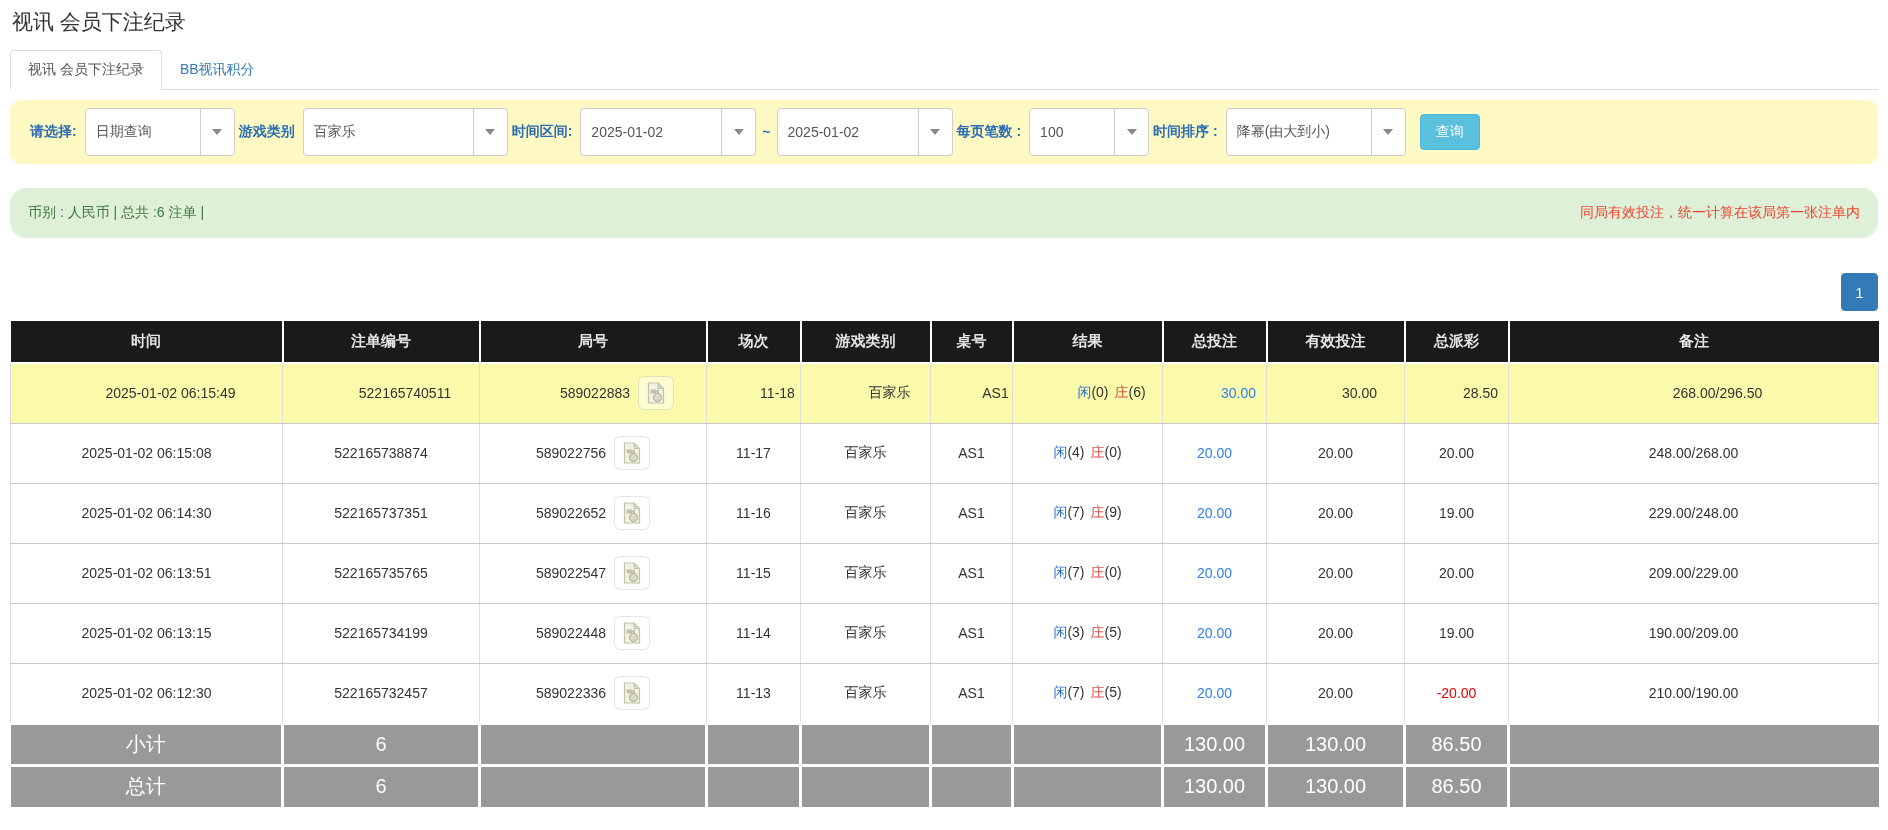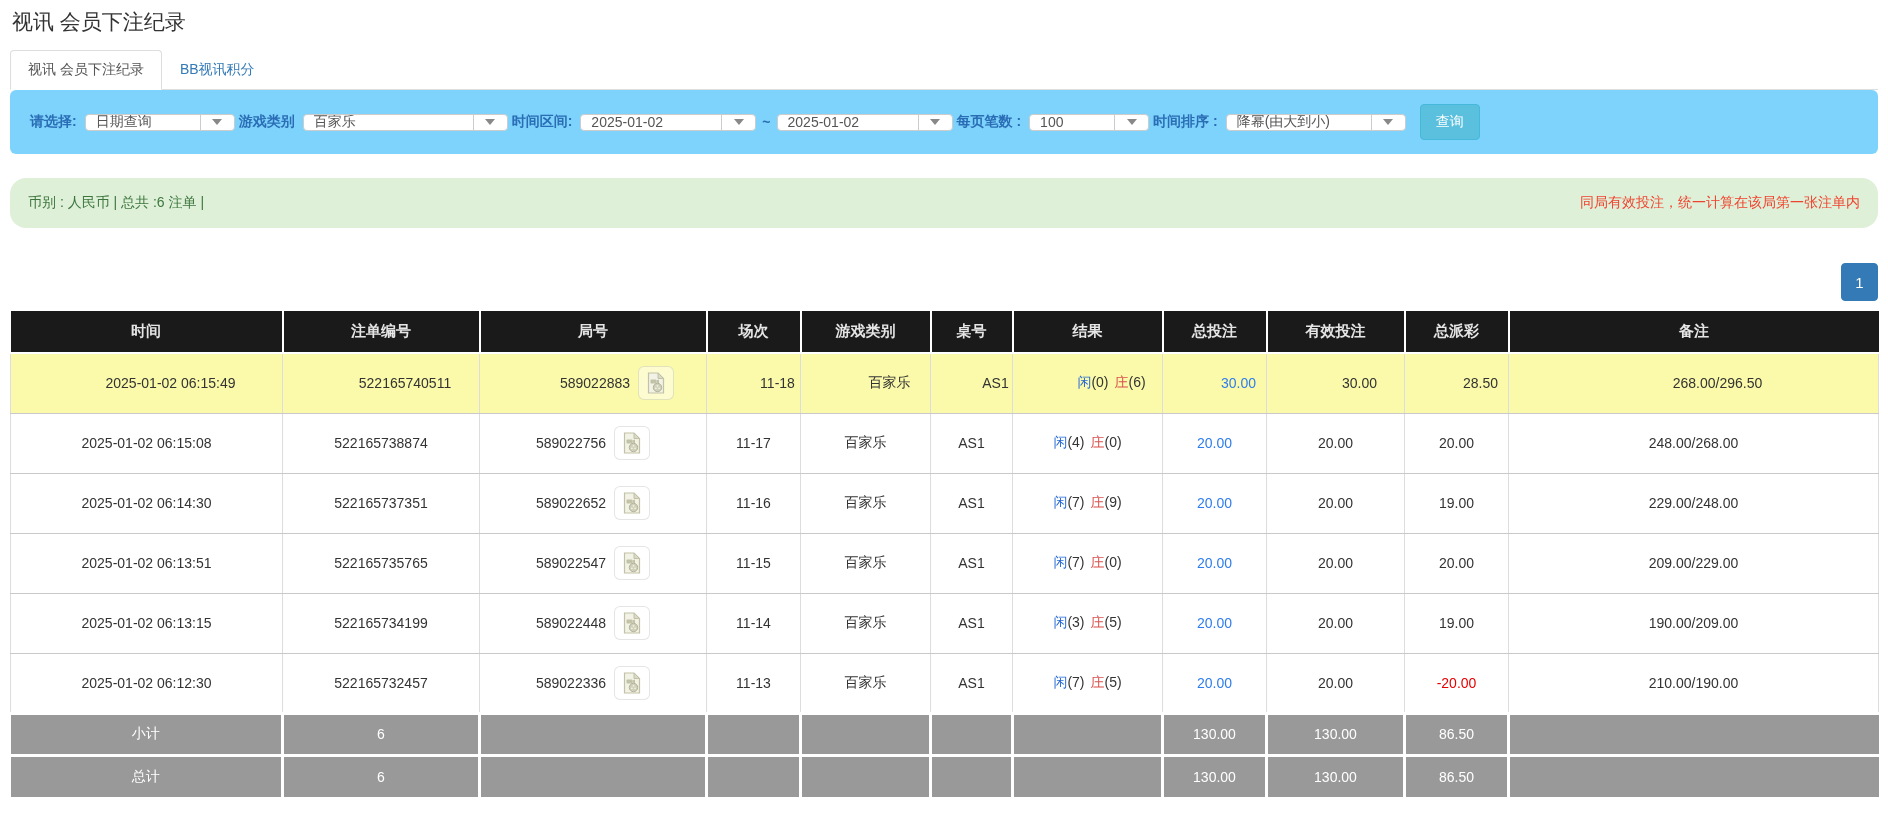--- a/index.html
+++ b/index.html
@@ -10,25 +10,25 @@
   
   .page-title { font-size:21px; color:#333; font-weight:500; padding:8px 2px 14px 2px; }
 
   
   .tabs { display:flex; border-bottom:1px solid #ddd; }
   .tab { padding:10px 17px; font-size:14px; cursor:pointer; margin-bottom:-1px; }
   .tab.active { background:#fff; color:#555; border:1px solid #ddd; border-bottom:1px solid #fff; border-radius:4px 4px 0 0; }
   .tab.inactive { color:#337ab7; border:1px solid transparent; }
 
   
-  .filterbar { background:#7dd3fc; border-radius:6px; height:64px;
+  .filterbar { margin-top:10px; background:#fef9c3; border-radius:12px; height:64px;
     display:flex; align-items:center; padding:0 16px; }
   .f-label { color:#2a6db5; font-weight:bold; font-size:14px; white-space:nowrap; margin:0 8px 0 4px; }
   .tilde { color:#2a6db5; font-weight:bold; font-size:14px; margin:0 6px; }
-  .combo { background:#fff; border:1px solid #ccc; border-radius:4px; height:17px;
+  .combo { background:#fff; border:1px solid #ccc; border-radius:4px; height:48px;
     display:flex; align-items:stretch; overflow:hidden; }
   .combo .val { flex:1; display:flex; align-items:center; padding:0 10px; font-size:14px; color:#555; white-space:nowrap; }
   .combo .caret-box { width:34px; border-left:1px solid #ccc; display:flex; align-items:center; justify-content:center; }
   .caret { width:0; height:0; border-left:5px solid transparent; border-right:5px solid transparent; border-top:6px solid #888; }
   .w150{width:150px} .w205{width:205px} .w176{width:176px} .w120{width:120px} .w180{width:180px}
   .btn-search { margin-left:14px; background:#5bc0de; color:#fff; border:1px solid #46b8da;
     border-radius:4px; height:36px; padding:0 15px; font-size:14px; cursor:pointer; }
 
   
   .summarybar { margin-top:24px; background:#dff0d8; border-radius:16px; height:50px;
@@ -42,21 +42,21 @@
     font-size:15px; border-radius:4px; display:flex; align-items:center; justify-content:center; cursor:pointer; }
 
   
   table { border-collapse:collapse; table-layout:fixed; width:1868px; margin-top:10px; }
   thead th { background:#1a1a1a; color:#e5e5e5; font-size:15px; font-weight:bold; height:42px;
     border-right:2px solid #fff; border-bottom:2px solid #fff; text-align:center; }
   thead th:last-child { border-right:none; }
   tbody td { height:60px; font-size:14px; color:#333; text-align:center; background:#fff;
     border-right:1px solid #ddd; border-bottom:1px solid #c9c9c9; border-left:1px solid #ddd; }
   tbody tr.hl td { background:#fafaaa;padding-left:48px; }
-  tfoot td { height:42px; background:#999; color:#fff; font-size:14px; text-align:center;
+  tfoot td { height:42px; background:#999; color:#fff; font-size:20px; text-align:center;
     border-right:3px solid #fff; border-top:3px solid #fff; }
   tfoot td:last-child { border-right:none; }
   .blue { color:#2a6cd5; }
   .red { color:#d9534f; }
   .link { color:#2f7ded; cursor:pointer; }
   .neg { color:#e60000; }
   .round-cell-inner { display:flex; align-items:center; justify-content:center; gap:8px; }
   .icon-btn { width:36px; height:34px; border:1px solid rgba(0,0,0,.10); border-radius:6px;
     background:rgba(255,255,255,.45); display:inline-flex; align-items:center; justify-content:center; cursor:pointer; }
   .res-gap { display:inline-block; width:6px; }

